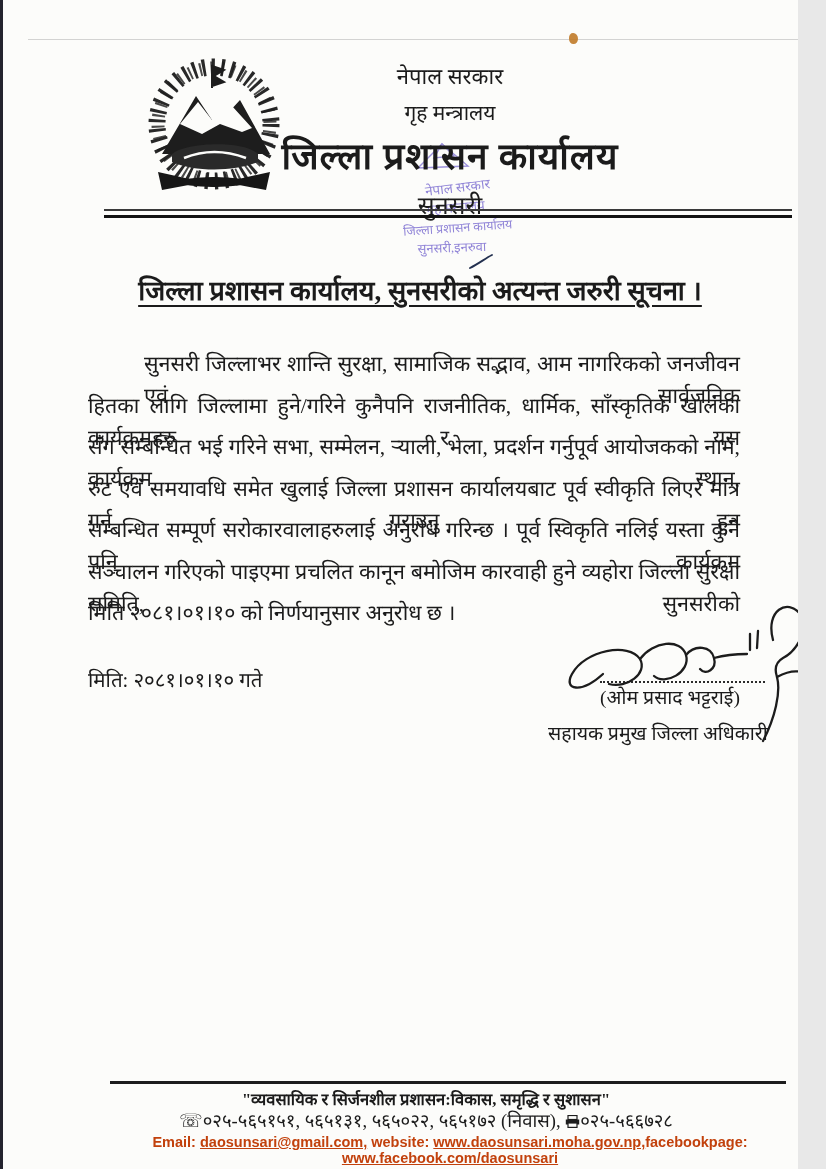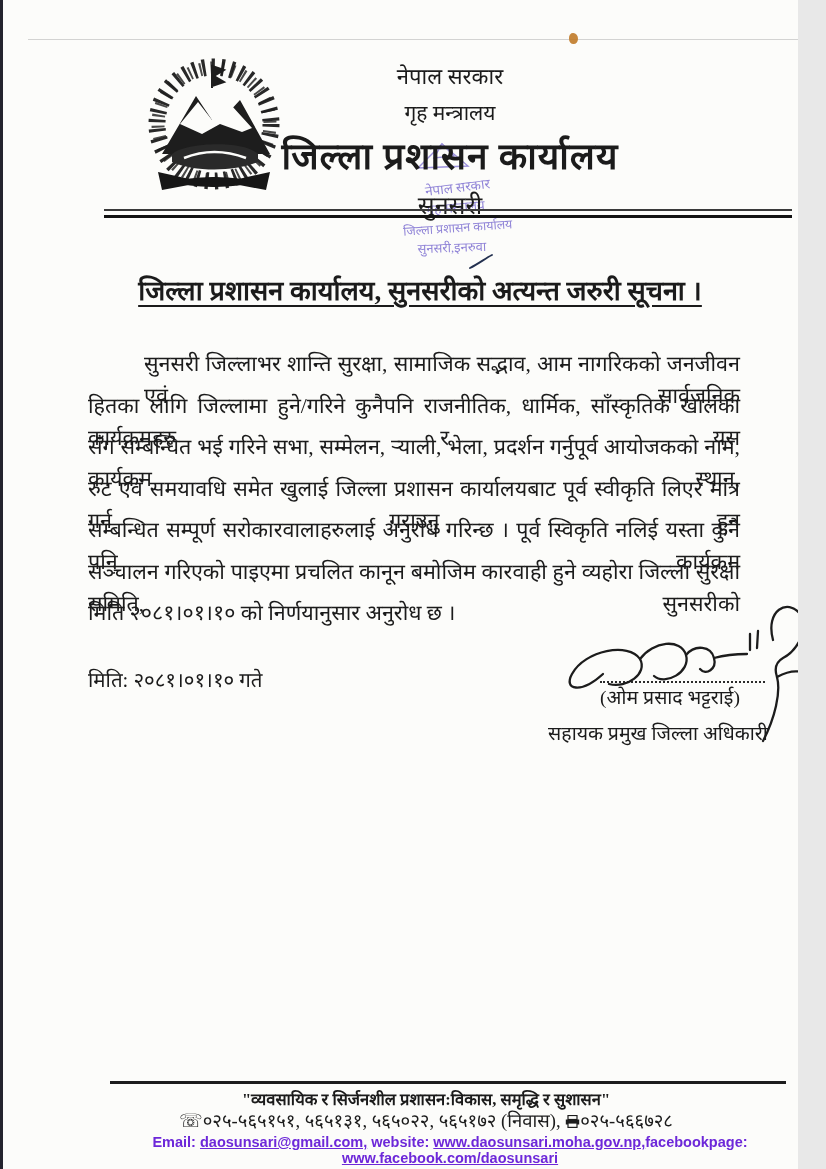--- a/index.html
+++ b/index.html
@@ -43,21 +43,21 @@
   .sig-dots { position:absolute; left:55px; top:83px; width:165px; border-bottom:2.5px dotted #2b2b2b; }
   .sig-name { position:absolute; left:0px; top:85px; width:250px; text-align:center; font-size:19.5px; }
   .sig-title { position:absolute; left:-12px; top:121px; width:250px; text-align:center; font-size:19.5px; }
 
   .footer-rule { position:absolute; left:110px; top:1081px; width:676px; height:2.5px; background:#1d1d1d; }
   .footer-slogan { position:absolute; left:63px; top:1087px; width:726px; text-align:center; font-size:16.5px; font-weight:600; }
   .footer-phone { position:absolute; left:63px; top:1107px; width:726px; text-align:center; font-size:18.5px; }
   .phone-glyph { font-size:19px; }
   .fax-icon-svg { display:inline-block; vertical-align:-1px; }
   .footer-email { position:absolute; left:100px; top:1134px; width:700px; text-align:center;
-    font-family:"Liberation Sans", sans-serif; font-size:14.5px; font-weight:bold; color:#6d28d9; }
+    font-family:"Liberation Sans", sans-serif; font-size:14.5px; font-weight:bold; color:#c2410c; }
   .link { text-decoration:underline; }
 </style>
 </head>
 <body>
 
 <div class="page">
 
   <div class="scan-edge-left"></div>
   <div class="scan-line-top"></div>
   <div class="artifact-dot"></div>

